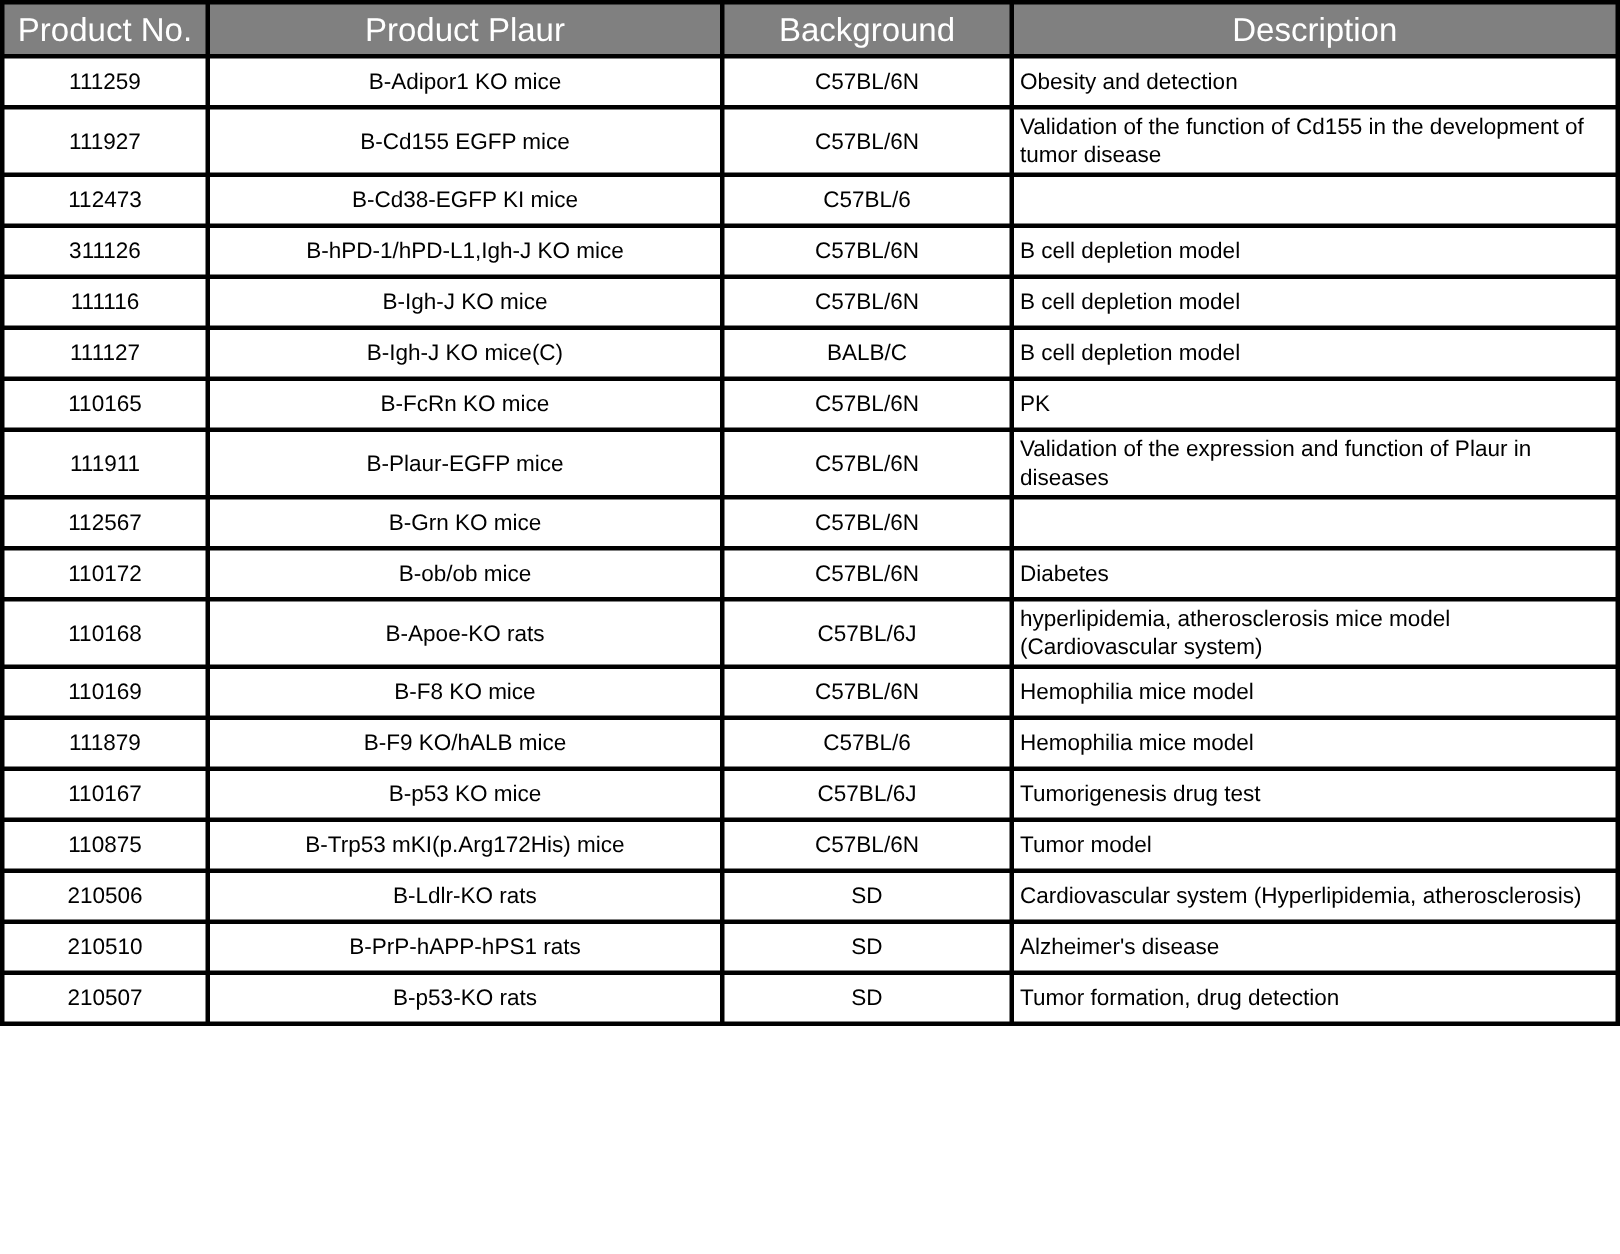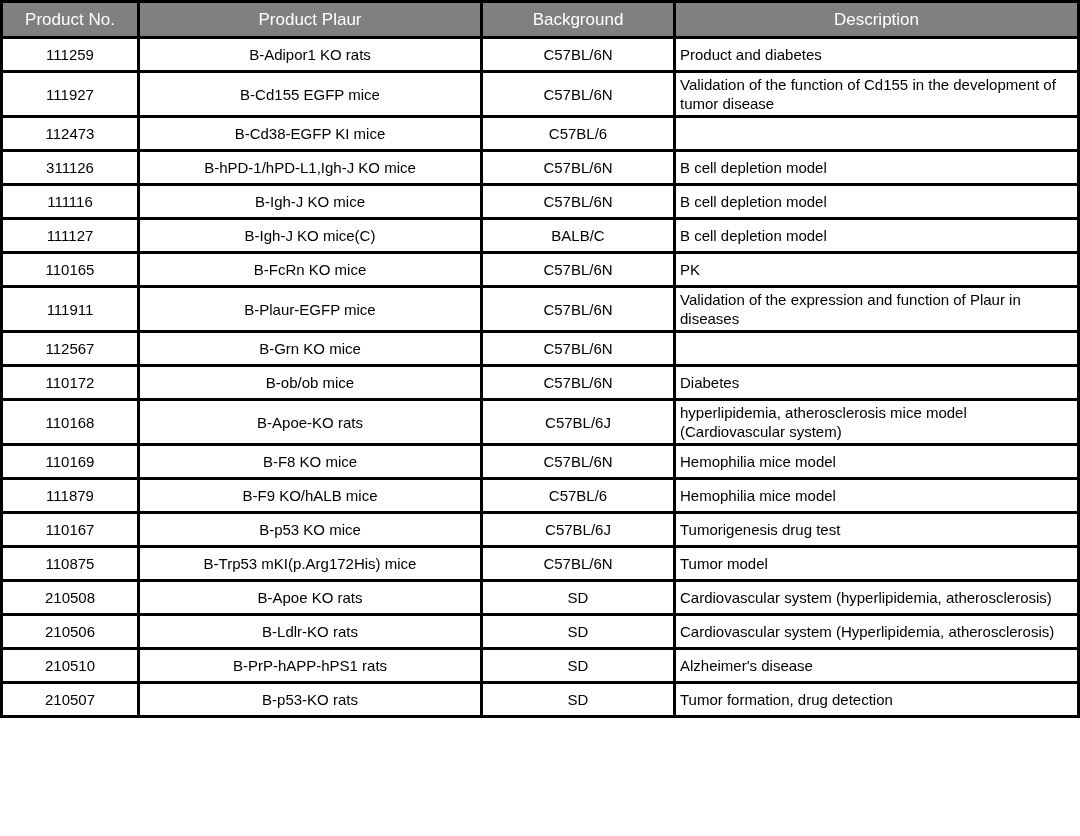--- a/index.html
+++ b/index.html
@@ -22,21 +22,21 @@
     background: #ffffff;
     font-family: "Liberation Sans", sans-serif;
     color: #000000;
     vertical-align: middle;
     overflow: hidden;
     word-wrap: break-word;
   }
   table.product-table th {
     background: #808080;
     color: #ffffff;
-    font-size: 17px;
+    font-size: 22px;
     font-weight: 400;
     height: 29px;
     padding: 2px 4px;
     text-align: center;
   }
   table.product-table td {
     font-size: 15px;
     line-height: 19px;
     height: 27px;
     padding: 2px 4px;
@@ -63,23 +63,23 @@
       <tr>
         <th>Product No.</th>
         <th>Product Plaur</th>
         <th>Background</th>
         <th>Description</th>
       </tr>
     </thead>
     <tbody>
         <tr>
           <td class="center">111259</td>
-          <td class="center">B-Adipor1 KO rats</td>
+          <td class="center">B-Adipor1 KO mice</td>
           <td class="center">C57BL/6N</td>
-          <td class="left">Product and diabetes</td>
+          <td class="left">Obesity and detection</td>
         </tr>
         <tr>
           <td class="center">111927</td>
           <td class="center">B-Cd155 EGFP mice</td>
           <td class="center">C57BL/6N</td>
           <td class="left">Validation of the function of Cd155 in the development of tumor disease</td>
         </tr>
         <tr>
           <td class="center">112473</td>
           <td class="center">B-Cd38-EGFP KI mice</td>
@@ -152,26 +152,20 @@
           <td class="center">C57BL/6J</td>
           <td class="left">Tumorigenesis drug test</td>
         </tr>
         <tr>
           <td class="center">110875</td>
           <td class="center">B-Trp53 mKI(p.Arg172His) mice</td>
           <td class="center">C57BL/6N</td>
           <td class="left">Tumor model</td>
         </tr>
         <tr>
-          <td class="center">210508</td>
-          <td class="center">B-Apoe KO rats</td>
-          <td class="center">SD</td>
-          <td class="left">Cardiovascular system (hyperlipidemia, atherosclerosis)</td>
-        </tr>
-        <tr>
           <td class="center">210506</td>
           <td class="center">B-Ldlr-KO rats</td>
           <td class="center">SD</td>
           <td class="left">Cardiovascular system (Hyperlipidemia, atherosclerosis)</td>
         </tr>
         <tr>
           <td class="center">210510</td>
           <td class="center">B-PrP-hAPP-hPS1 rats</td>
           <td class="center">SD</td>
           <td class="left">Alzheimer's disease</td>

